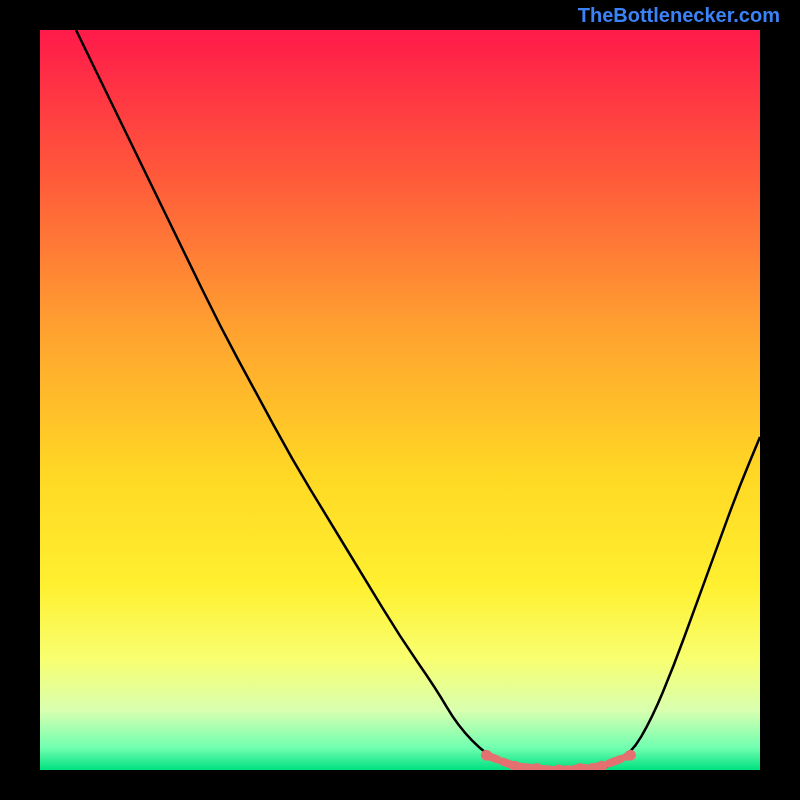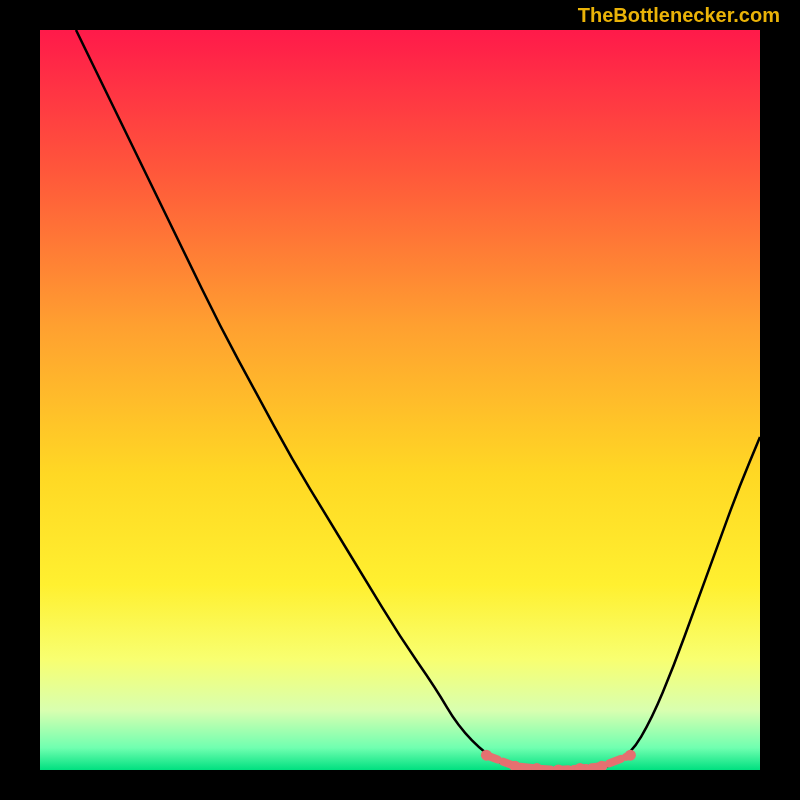--- a/index.html
+++ b/index.html
@@ -13,21 +13,21 @@
   }
   .container {
     position: relative;
     width: 800px;
     height: 800px;
   }
   .watermark {
     position: absolute;
     top: 4px;
     right: 20px;
-    color: #eab308;
+    color: #3b82f6;
     font-size: 20px;
     font-weight: 600;
     z-index: 10;
   }
   .plot-area {
     position: absolute;
     left: 40px;
     top: 30px;
     width: 720px;
     height: 740px;

